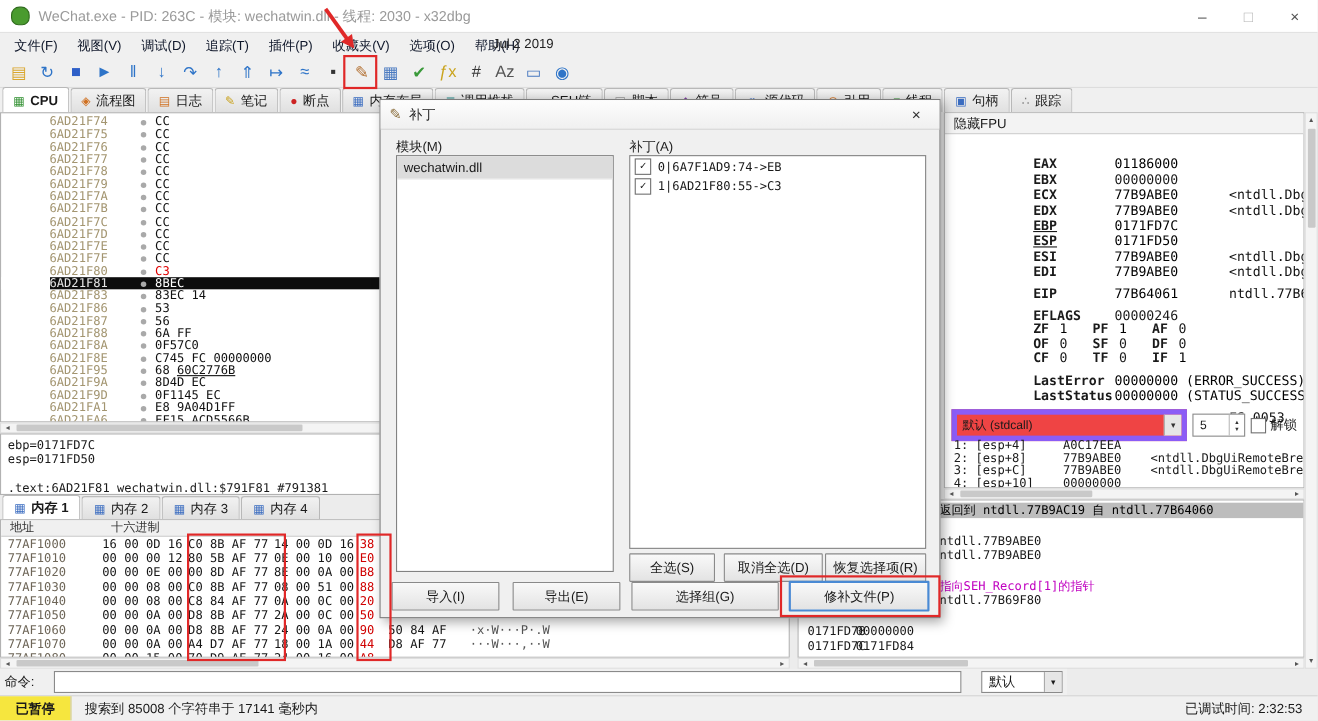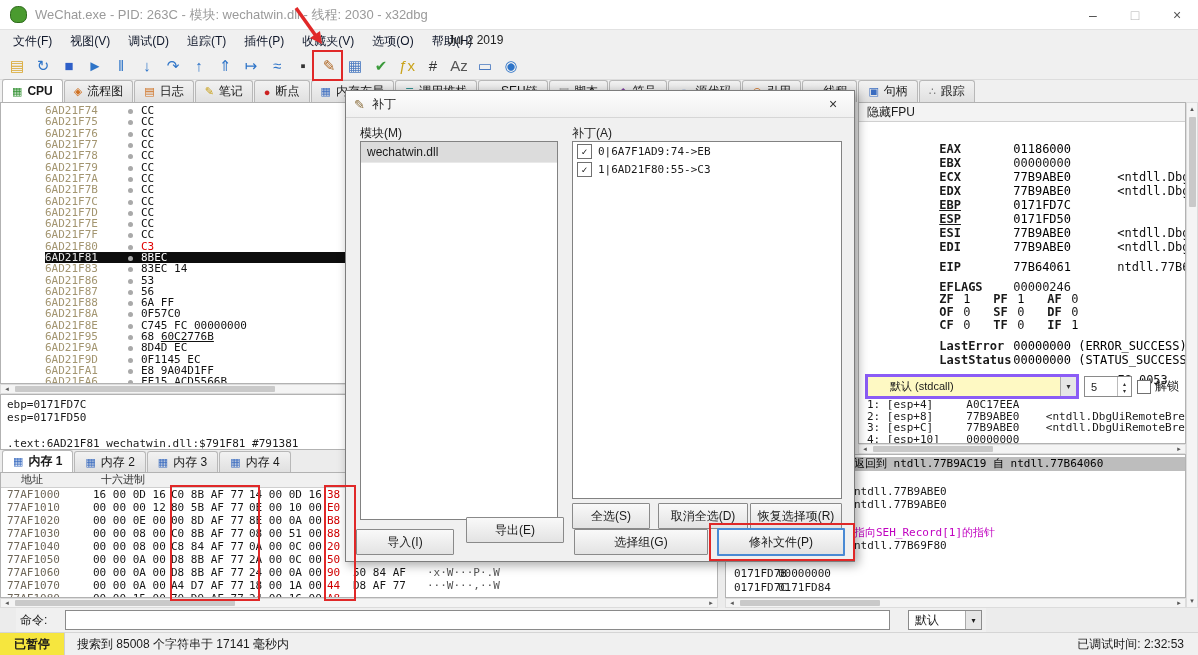--- a/index.html
+++ b/index.html
@@ -54,21 +54,21 @@
 
   
   .memtabs{left:0;top:450px;width:718px;height:22px;display:flex;align-items:flex-end;padding-left:2px}
   .memtab{height:20px;display:inline-flex;align-items:center;padding:0 10px;margin-right:1px;background:linear-gradient(#f2f2f2,#e0e0e0);
           border:1px solid #b8b8b8;border-bottom:none;border-radius:3px 3px 0 0;white-space:nowrap}
   .memtab.active{background:#fff;height:21px;font-weight:bold}
 
   
   .dump{left:0;top:472px;width:718px;height:126px}
   .dumphdr{height:14px;background:#f0f0f0;border-bottom:1px solid #cfcfcf;display:flex;font:11px/14px "DejaVu Sans",sans-serif;color:#333}
-  .dh-addr{width:92px;padding-left:20px;box-sizing:border-box}
+  .dh-addr{width:92px;padding-left:8px;box-sizing:border-box}
   .dh-hex{padding-left:8px}
   .mrow{display:flex;height:13px;align-items:center;font:11px/13px "DejaVu Sans Mono",monospace;white-space:pre}
   .ma{width:92px;flex:none;padding-left:6px;box-sizing:border-box;color:#6e6658}
   .mb,.mp,.mc{width:78px;flex:none;color:#161616}
   .mr{width:26px;flex:none;color:#d00000}
   .mt{width:64px;flex:none;color:#161616}
   .ms{margin-left:10px;color:#555}
 
   
   .stack{left:725px;top:454px;width:461px;height:144px;padding-top:2px}
@@ -88,42 +88,42 @@
   .rrow{height:14px;font:12px/14px "DejaVu Sans Mono",monospace;white-space:pre}
   .rrow.gap{height:6px}
   .rn{display:inline-block;min-width:82px;padding-left:8px;box-sizing:border-box;font-weight:bold}
   .rv{display:inline-block;min-width:104px}
   .rc{color:#111}
   .frow{height:13px;font:12px/13px "DejaVu Sans Mono",monospace;padding-left:8px;white-space:pre}
   .fn{display:inline-block;min-width:24px;font-weight:bold}
   .fn2{display:inline-block;min-width:24px;margin-left:16px;font-weight:bold}
   .fv{display:inline-block;min-width:14px}
   .convbar{display:flex;align-items:center;gap:5px;margin:3px 6px 2px 6px;height:21px}
-  .convsel{flex:1;max-width:212px;height:19px;background:#fef9c3;border:3px solid #8b5cf6;display:flex;align-items:center;padding-left:22px;font-size:11px;justify-content:space-between}
+  .convsel{flex:1;max-width:212px;height:19px;background:#ef4444;border:5px solid #8b5cf6;display:flex;align-items:center;padding-left:5px;font-size:11px;justify-content:space-between}
   .convsel .dd{width:15px;height:100%;background:#e6e6e6;border-left:1px solid #aaa;display:flex;align-items:center;justify-content:center;font-size:8px;color:#333}
   .spin{width:40px;height:19px;background:#fff;border:1px solid #8a8a8a;display:flex;align-items:center;padding-left:6px;font-size:11px;justify-content:space-between}
   .spinbtns{width:13px;display:flex;flex-direction:column;align-items:center;font-size:6px;color:#333;border-left:1px solid #bbb;height:100%;justify-content:center}
   .unlock{display:flex;align-items:center;gap:4px;font-size:12px}
   .cbx{width:12px;height:12px;background:#fff;border:1px solid #707070;display:inline-block}
   .arow{height:11.5px;font:11px/11.5px "DejaVu Sans Mono",monospace;padding-left:8px;white-space:pre}
 
   
   .hsb{position:absolute;height:10px;background:#f4f4f4;border:1px solid #dcdcdc;box-sizing:border-box}
   .vsb{position:absolute;width:12px;background:#f4f4f4;border:1px solid #dcdcdc;box-sizing:border-box}
   .sba{position:absolute;font-size:7px;color:#555;display:flex;align-items:center;justify-content:center}
   .hsb .sba{top:0;width:12px;height:100%}
   .hsb .sba.right{right:0}
   .vsb .sba{left:0;height:12px;width:100%}
   .vsb .sba.bottom{bottom:0}
   .sbthumb{position:absolute;background:#c9c9c9;border-radius:1px}
   .hsb .sbthumb{top:1px;height:6px}
   .vsb .sbthumb{left:2px;width:7px}
 
   
-  .cmdbar{left:16px;top:608px;width:970px;height:24px;background:#f0f0f0;display:flex;align-items:center;padding:0 4px;gap:18px}
+  .cmdbar{left:0;top:608px;width:970px;height:24px;background:#f0f0f0;display:flex;align-items:center;padding:0 4px;gap:18px}
   .cmdlabel{white-space:nowrap}
   .cmdinput{flex:1;height:18px;border:1px solid #8a8a8a;background:#fff;font:12px "DejaVu Sans Mono",monospace;padding:0 4px}
   .cmdcombo{width:66px;height:18px;background:#fff;border:1px solid #8a8a8a;display:flex;align-items:center;justify-content:space-between;padding-left:6px}
   .cmdcombo .dd{width:15px;height:100%;background:#e6e6e6;border-left:1px solid #aaa;display:flex;align-items:center;justify-content:center;font-size:8px}
   .statusbar{left:0;top:632px;width:1198px;height:23px;background:#f0f0f0;border-top:1px solid #d5d5d5;display:flex;align-items:center}
   .pausedbadge{width:64px;height:100%;background:#f6e63e;display:flex;align-items:center;justify-content:center;font-weight:bold;border-right:1px solid #cfcfcf}
   .statusmsg{margin-left:12px}
   .statustime{margin-left:auto;margin-right:14px}
 
   
@@ -821,21 +821,21 @@
 
       <div class="patchitem">
         <span class="pcb">✓</span>
         <span>1|6AD21F80:55-&gt;C3</span>
       </div>
     </div>
   <span class="btn" style="left:226px;top:412px;width:76px">全选(S)</span>
   <span class="btn" style="left:312px;top:412px;width:88px">取消全选(D)</span>
   <span class="btn" style="left:404px;top:412px;width:90px">恢复选择项(R)</span>
   <span class="btn" style="left:10px;top:438px;width:96px">导入(I)</span>
-  <span class="btn" style="left:120px;top:426px;width:96px">导出(E)</span>
+  <span class="btn" style="left:120px;top:438px;width:96px">导出(E)</span>
   <span class="btn" style="left:228px;top:438px;width:132px">选择组(G)</span>
   <span class="btn default" style="left:371px;top:437px;width:124px">修补文件(P)</span>
 </div>
 
 <svg class="annarrow" style="left:282px;top:4px" width="60" height="48" viewBox="0 0 60 48">
   <path d="M14 4 L34 32" stroke="#e02828" stroke-width="3.5" fill="none"></path>
   <polygon points="40,40 38,27 28,34" fill="#e02828"></polygon>
 </svg>
 <div class="annbox" style="left:312px;top:50px;width:27px;height:27px"></div>
 <div class="annbox" style="left:170px;top:485px;width:86px;height:112px"></div>

